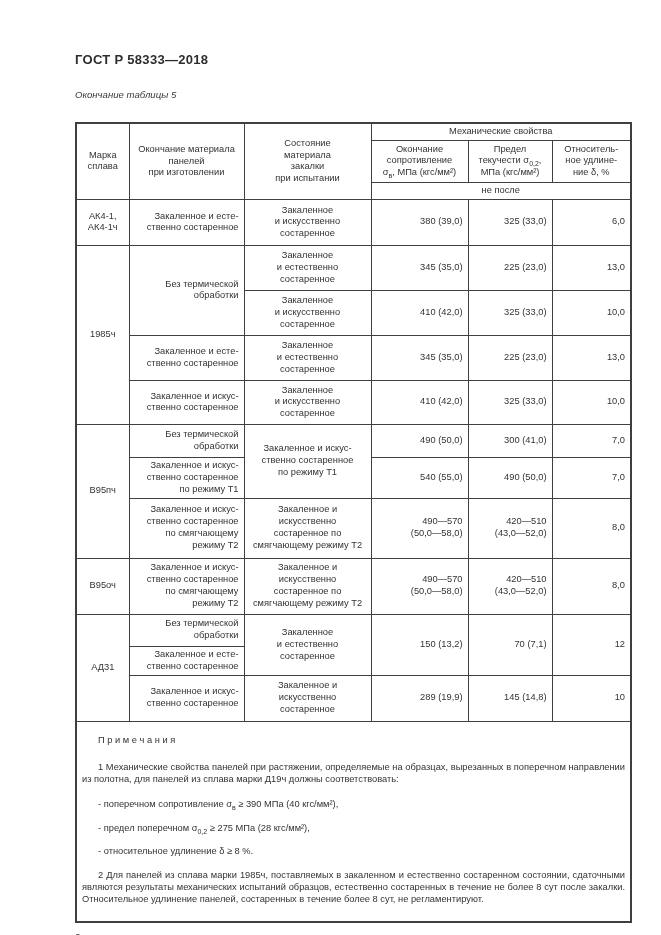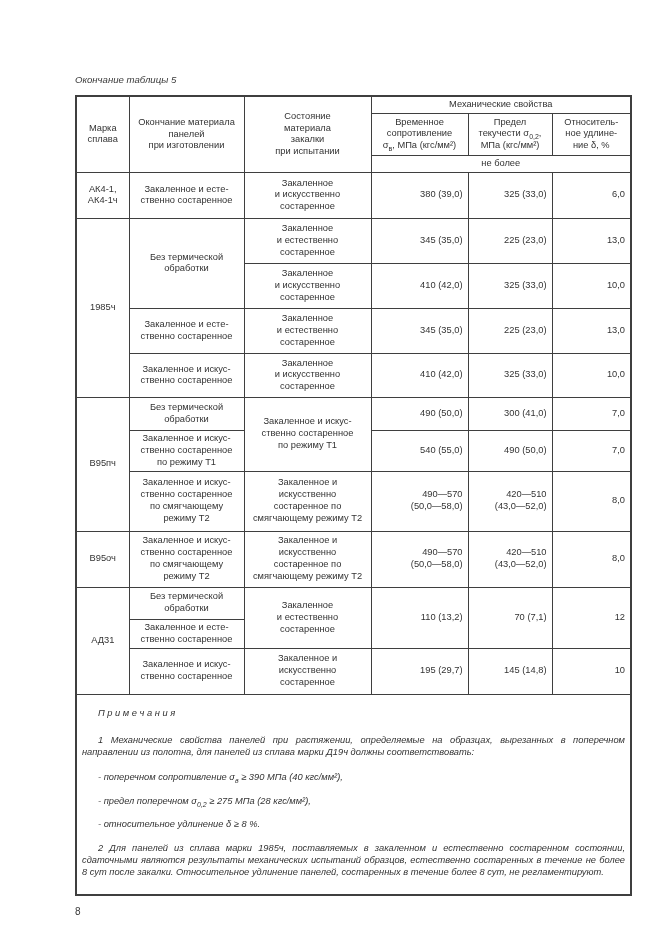--- a/index.html
+++ b/index.html
@@ -14,21 +14,21 @@
     overflow: hidden;
   }
   .doc-header {
     font-size: 13px;
     font-weight: bold;
     color: #2e2e2e;
     letter-spacing: 0.3px;
   }
   .table-caption {
     margin-top: 22px;
-    margin-bottom: 10px;
+    margin-bottom: 22px;
     font-size: 9.6px;
     font-style: italic;
     color: #3a3a3a;
   }
   table.gost {
     border-collapse: collapse;
     width: 555px;
     table-layout: fixed;
     border: 2px solid #3f3f3f;
   }
@@ -37,51 +37,51 @@
     font-size: 9.3px;
     font-weight: normal;
     line-height: 1.28;
     padding: 2px 5px;
     vertical-align: middle;
     white-space: pre-line;
     color: #333333;
   }
   table.gost th { text-align: center; }
   td.mark   { text-align: center; }
-  td.panel  { text-align: center; padding-left: 7px; }
+  td.panel  { text-align: right; padding-left: 7px; }
   td.sample { text-align: center; }
   td.num    { text-align: right; }
   sub { font-size: 7px; line-height: 0; }
   td.notes-cell {
     white-space: normal;
     text-align: left;
     vertical-align: top;
     padding: 6px 10px 10px 8px;
     font-size: 9.3px;
     line-height: 1.42;
-    font-style: italic;
   }
   .notes-title { padding-left: 16px; margin-bottom: 3px; }
   .note-para {
     margin: 0 0 1px 0;
     text-indent: 16px;
     text-align: justify;
   }
   .note-bullet { padding-left: 16px; }
   .page-number {
     margin-top: 10px;
     font-size: 10px;
     color: #3a3a3a;
   }
 </style>
 </head>
 <body>
 
 <div class="page">
 
+  <div class="doc-header">ГОСТ Р 58333—2018</div>
 
   <div class="table-caption">Окончание таблицы 5</div>
 
   <table class="gost">
     <colgroup>
       <col style="width:53px">
         <col style="width:115px">
         <col style="width:127px">
       <col style="width:97px">
         <col style="width:84px">
@@ -95,32 +95,32 @@
       <th rowspan="3">Окончание материала
 панелей
 при изготовлении</th>
       <th rowspan="3">Состояние
 материала
 закалки
 при испытании</th>
       <th colspan="3">Механические свойства</th>
     </tr>
     <tr style="height:42px">
-      <th><span>Временное
+      <th><span>Окончание
 сопротивление
 σ</span><sub>в</sub><span>, МПа (кгс/мм²)</span></th>
       <th><span>Предел
 текучести σ</span><sub>0,2</sub><span>,
 МПа (кгс/мм²)</span></th>
       <th>Относитель-
 ное удлине-
 ние δ, %</th>
     </tr>
     <tr style="height:17px">
-      <th colspan="3">не более</th>
+      <th colspan="3">не после</th>
     </tr>
 
     <tr style="height:46px">
       <td class="mark">АК4-1,
 АК4-1ч</td>
       <td class="panel">Закаленное и есте-
 ственно состаренное</td>
       <td class="sample">Закаленное
 и искусственно
 состаренное</td>
@@ -221,35 +221,35 @@
       <td class="num">8,0</td>
     </tr>
 
     <tr style="height:32px">
       <td class="mark" rowspan="3">АД31</td>
       <td class="panel">Без термической
 обработки</td>
       <td class="sample" rowspan="2">Закаленное
 и естественно
 состаренное</td>
-      <td class="num" rowspan="2">110 (13,2)</td>
+      <td class="num" rowspan="2">150 (13,2)</td>
       <td class="num" rowspan="2">70 (7,1)</td>
       <td class="num" rowspan="2">12</td>
     </tr>
     <tr style="height:29px">
       <td class="panel">Закаленное и есте-
 ственно состаренное</td>
     </tr>
     <tr style="height:46px">
       <td class="panel">Закаленное и искус-
 ственно состаренное</td>
       <td class="sample">Закаленное и
 искусственно
 состаренное</td>
-      <td class="num">195 (29,7)</td>
+      <td class="num">289 (19,9)</td>
       <td class="num">145 (14,8)</td>
       <td class="num">10</td>
     </tr>
 
     <tr>
       <td class="notes-cell" colspan="6">
         <div class="notes-title">П р и м е ч а н и я</div>
         <p class="note-para">1 Механические свойства панелей при растяжении, определяемые на образцах, вырезанных в поперечном направлении из полотна, для панелей из сплава марки Д19ч должны соответствовать:</p>
         <div class="note-bullet"><span>-  поперечном сопротивление σ</span><sub>в</sub><span> ≥ 390 МПа (40 кгс/мм²),</span></div>
         <div class="note-bullet"><span>-  предел поперечном σ</span><sub>0,2</sub><span> ≥ 275 МПа (28 кгс/мм²),</span></div>

